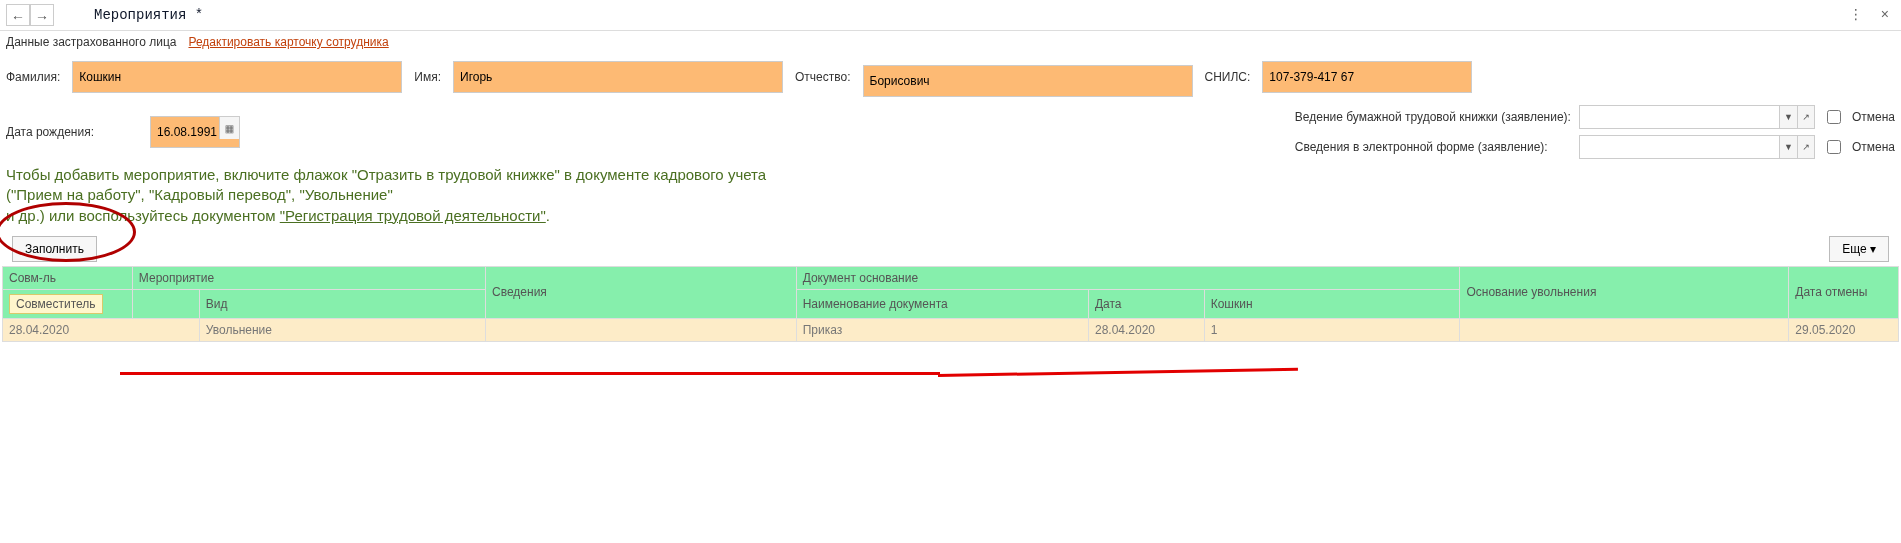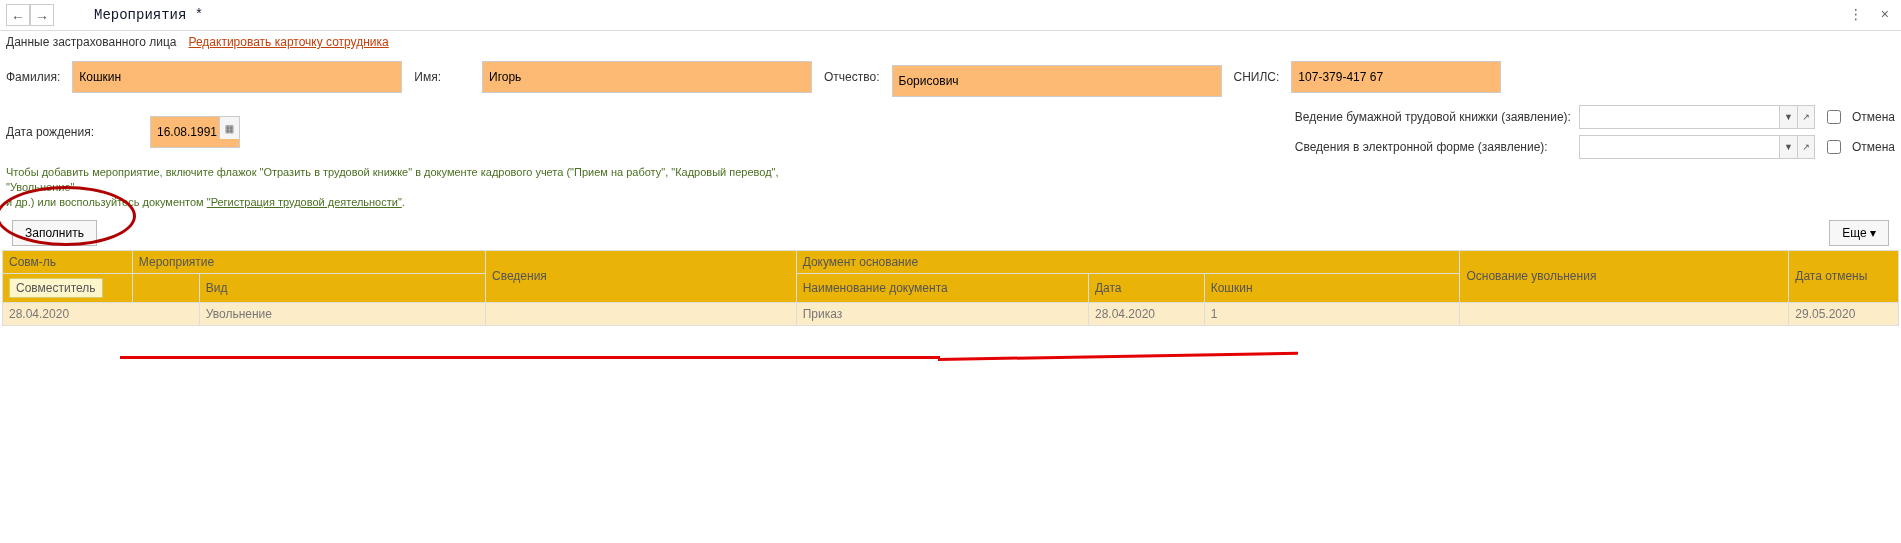--- a/index.html
+++ b/index.html
@@ -80,21 +80,21 @@
   .combo-btn {
     width: 18px; height: 24px; border: 1px solid #ccc; border-right: none;
     background: #f5f5f5; display: flex; align-items: center; justify-content: center;
     font-size: 9px; color: #555; cursor: pointer;
   }
   .combo-btn:last-child { border-right: 1px solid #ccc; }
   .chk { width: 14px; height: 14px; }
 
   .hint {
     padding: 2px 6px 6px 6px;
-    font-size: 11px;
+    font-size: 15px;
     color: #4a6f21;
     max-width: 830px;
     line-height: 1.35;
   }
   .hint .link { color: #4a6f21; }
 
   .action-row {
     display: flex;
     padding: 4px 12px;
     align-items: center;
@@ -113,21 +113,21 @@
     width: calc(100% - 4px);
     margin: 0 2px;
     border-collapse: collapse;
     font-size: 12px;
   }
   .table th, .table td {
     border: 1px solid #ddd;
     padding: 4px 6px;
     text-align: left;
     vertical-align: middle;
-    background: #eab308;
+    background: #86efac;
     color: #555;
     font-weight: normal;
     height: 22px;
   }
   .table td { background: #fff; }
   .tag {
     display: inline-block;
     background: #fff6cc;
     border: 1px solid #d9c96a;
     padding: 2px 6px;
@@ -163,21 +163,21 @@
 
 <div class="section-row">
   <span class="label">Данные застрахованного лица</span>
   <span class="link">Редактировать карточку сотрудника</span>
 </div>
 
 <div class="section-row">
   <span class="label">Фамилия:</span>
   <input class="txt" style="width: 330px;" value="Кошкин">
   <span class="label">Имя:</span>
-  <input class="txt" style="width: 330px; margin-left: 29px;" value="Игорь">
+  <input class="txt" style="width: 330px;" value="Игорь">
   <span class="label">Отчество:</span>
   <input class="txt" style="width: 330px; margin-top: 8px;" value="Борисович">
   <span class="label">СНИЛС:</span>
   <input class="txt" style="width: 210px;" value="107-379-417 67">
 </div>
 
 <div class="section-row">
   <span class="label">Дата рождения:</span>
   <span class="date-wrap">
     <input class="txt" style="width: 90px; padding-right: 22px; margin-left: 44px;" value="16.08.1991">

